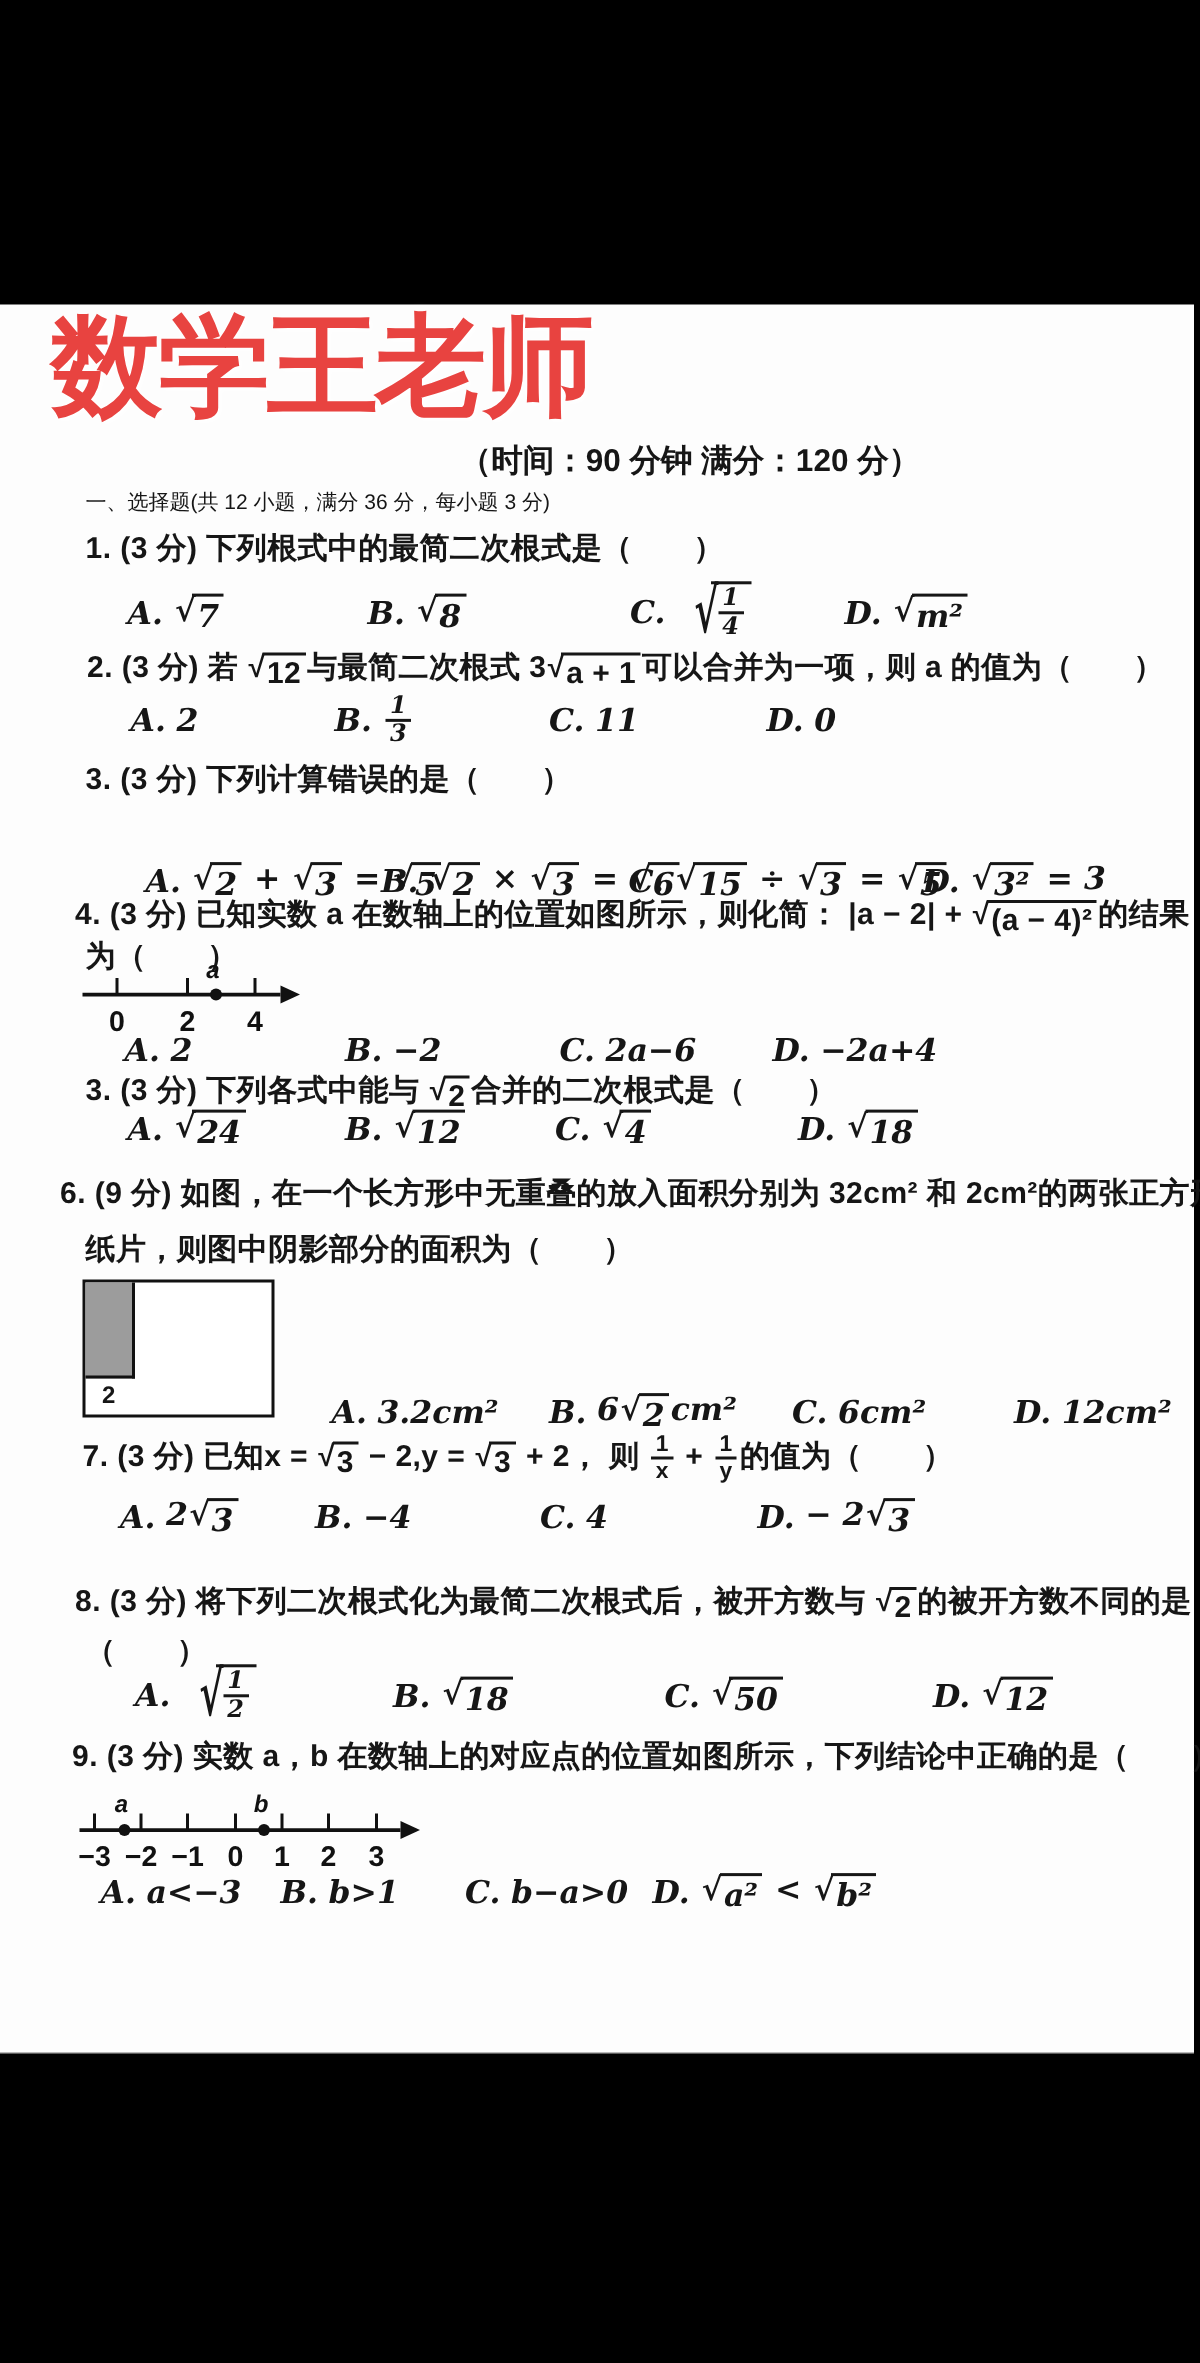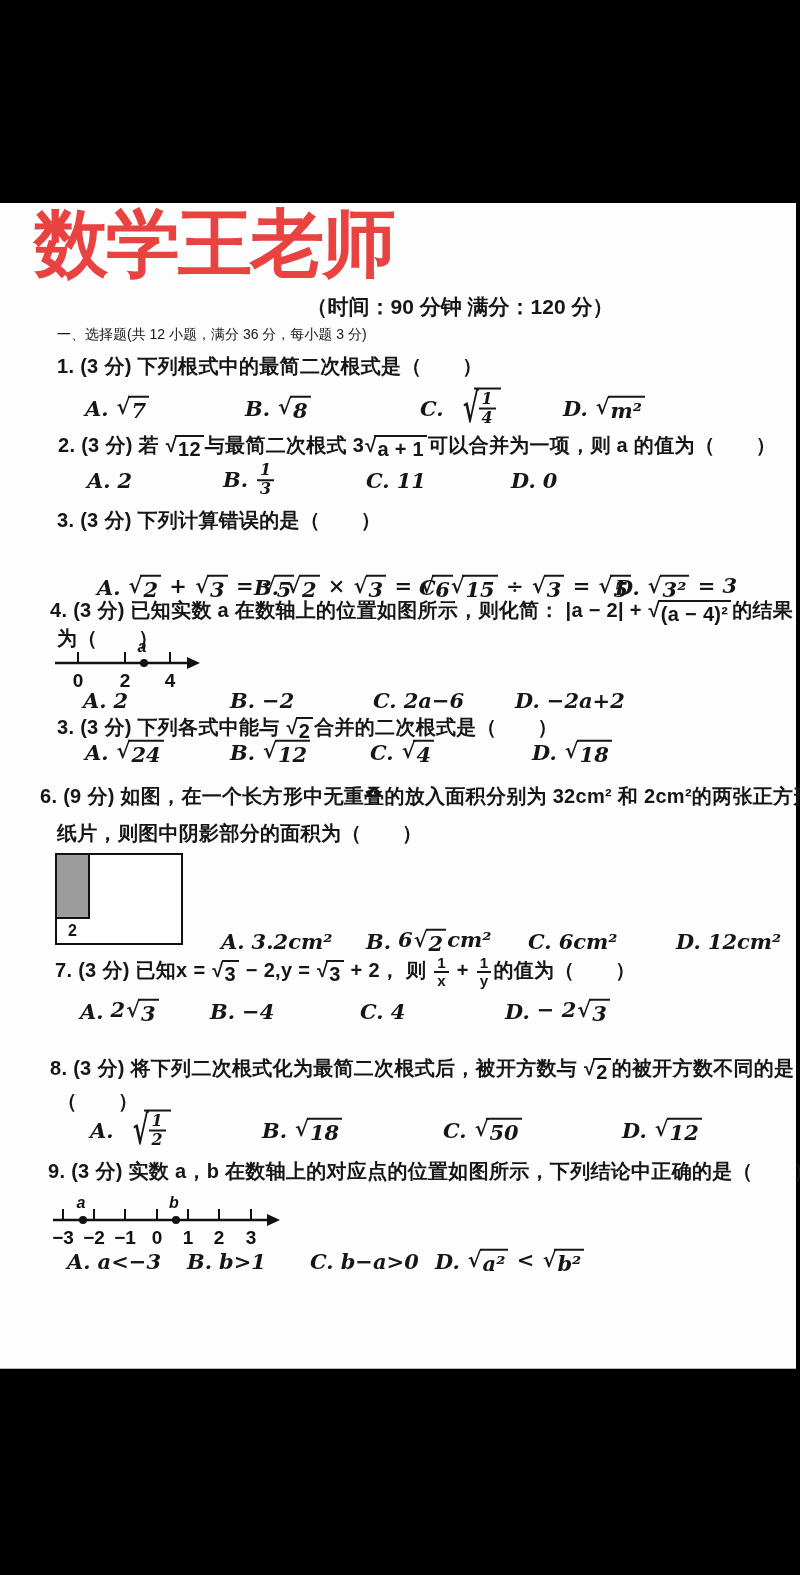--- a/index.html
+++ b/index.html
@@ -191,21 +191,21 @@
           <span class="opt" style="left: 230px;">
             <span class="olabel">B.</span>
             <span class="m">−2</span>
           </span>
           <span class="opt" style="left: 373px;">
             <span class="olabel">C.</span>
             <span class="m">2a−6</span>
           </span>
           <span class="opt" style="left: 515px;">
             <span class="olabel">D.</span>
-            <span class="m">−2a+2</span>
+            <span class="m">−2a+4</span>
           </span>
         </div>
         <div class="stem" style="left: 57px; top: 510px;"><span class="qhead">3. (3 分) </span><span class="m stem-body">下列各式中能与 <span class="sq">
               <span class="sq-sym">√</span>
               <span class="sq-rad">2</span>
             </span>合并的二次根式是（　　）</span></div>
         <div class="optrow" style="top: 549px;">
           <span class="opt" style="left: 85px;">
             <span class="olabel">A.</span>
             <span class="m"><span class="sq">

